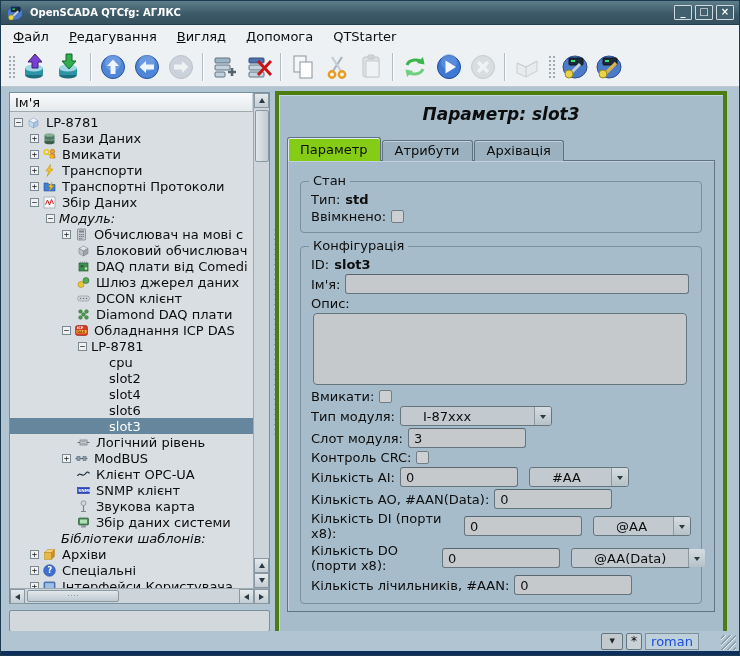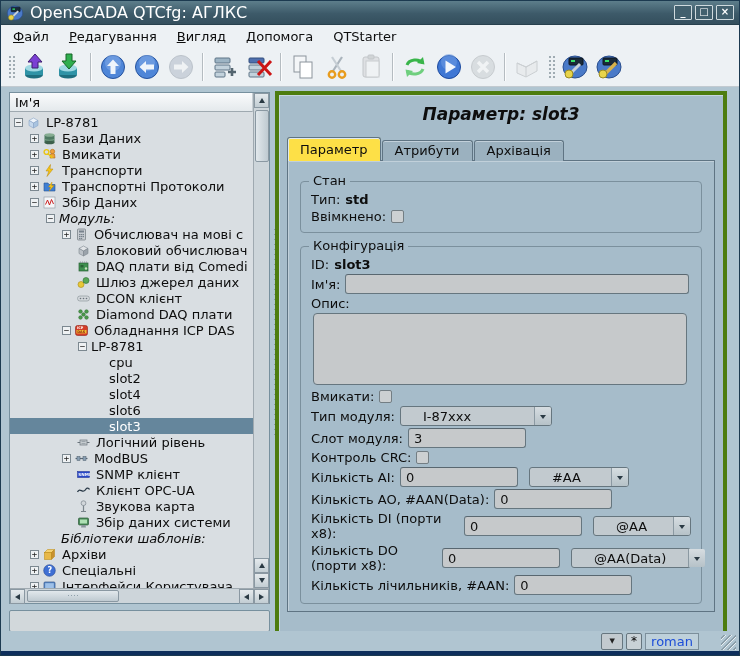--- a/index.html
+++ b/index.html
@@ -6,21 +6,21 @@
   *{box-sizing:border-box;}
   .window{position:relative;width:740px;height:656px;overflow:hidden;
     font-family:"DejaVu Sans","Liberation Sans",sans-serif;font-size:13px;color:#0d0d0d;
     background:#b0c5d1;border:1px solid #1c3a50;}
 
   
   .titlebar{height:24px;background:linear-gradient(#5d7e8b,#3d5a69 55%,#344f5d);
     display:flex;align-items:center;gap:6px;padding:0 5px;border-bottom:1px solid #27404d;}
   .app-icon{width:18px;height:18px;flex:none;display:flex;}
   .app-icon svg{width:18px;height:18px;}
-  .title-text{color:#fff;font-weight:normal;font-size:16px;flex:1;white-space:nowrap;overflow:hidden;}
+  .title-text{color:#fff;font-weight:bold;font-size:10px;flex:1;white-space:nowrap;overflow:hidden;}
   .window-controls{display:flex;gap:3px;}
   .win-btn{width:18px;height:15px;background:#42606e;border:1px solid #cfdade;color:#fff;
     font-size:10px;line-height:12px;text-align:center;font-weight:bold;border-radius:1px;cursor:default;}
 
   
   .menubar{height:22px;background:#edf1f4;display:flex;align-items:center;gap:20px;padding:0 12px;}
   .menu-item{white-space:nowrap;}
   .menu-item u{text-decoration:underline;}
 
   
@@ -76,21 +76,21 @@
   .splitter{position:absolute;left:272px;top:140px;width:7px;height:210px;
     background-image:radial-gradient(#8799a4 1px,transparent 1.3px);background-size:5px 5px;}
 
   
   .right-panel{position:absolute;left:274px;top:4px;width:452px;height:622px;background:#a6bcca;
     border:4px solid #4d7c0f;box-shadow:inset 1px 1px 0 #c6d6df;}
   .panel-title{text-align:center;font-size:17px;font-weight:bold;font-style:italic;margin-top:9px;}
   .tabbar{display:flex;align-items:flex-end;margin:13px 0 0 8px;height:24px;position:relative;z-index:2;}
   .tab{height:21px;padding:2px 12px 0;background:#9bb1bf;border:1px solid #5f7483;border-bottom:none;
     border-radius:3px 3px 0 0;margin-right:1px;box-shadow:inset 0 1px 0 #c2d0da;cursor:default;}
-  .tab.active{height:24px;background:#fde047;padding-top:4px;box-shadow:inset 0 1px 0 #dfe9ef,inset 1px 0 0 #dfe9ef;}
+  .tab.active{height:24px;background:#84cc16;padding-top:4px;box-shadow:inset 0 1px 0 #dfe9ef,inset 1px 0 0 #dfe9ef;}
   .tab-content{position:relative;margin:-1px 8px 0;height:452px;border:1px solid #5f7483;background:#a6bcca;
     box-shadow:inset 1px 1px 0 rgba(255,255,255,.3);padding:10px 12px 0;}
 
   .group{position:relative;border:1px solid #7b909d;border-radius:4px;padding:8px 10px 6px;margin-top:10px;}
   .group.config{margin-top:13px;}
   .gtitle{position:absolute;top:-9px;left:8px;background:#a6bcca;padding:0 4px;}
   .line{display:flex;align-items:center;margin:2px 0;gap:5px;}
   .bold{font-weight:bold;}
   .checkbox{width:13px;height:13px;background:#ccd0d2;border:1px solid #737e84;border-radius:2px;flex:none;}
   input.text{background:#c6c9cb;border:1px solid #66767f;border-top-color:#596770;border-radius:3px;
@@ -520,34 +520,34 @@
                 <rect x="2" y="4.5" width="3" height="4" fill="#8aa0b4" stroke="#4a5a68" stroke-width="0.5"></rect>
                 <rect x="8" y="4.5" width="3" height="4" fill="#8aa0b4" stroke="#4a5a68" stroke-width="0.5"></rect>
               </svg>
             </span>
             <span class="tree-label">ModBUS</span>
           </div>
           <div class="tree-row" style="padding-left: 52px;">
             <span class="tree-spacer"></span>
             <span class="tree-ic">
               <svg viewBox="0 0 13 13">
+                <path d="M0.5 8 C3 2.5 6 11 9 5 C10 3.5 11.5 4 12.5 5.5" fill="none" stroke="#2a3a48" stroke-width="1.3"></path>
+              </svg>
+            </span>
+            <span class="tree-label">Клієнт OPC-UA</span>
+          </div>
+          <div class="tree-row" style="padding-left: 52px;">
+            <span class="tree-spacer"></span>
+            <span class="tree-ic">
+              <svg viewBox="0 0 13 13">
                 <rect x="0.5" y="3.5" width="12" height="6" fill="#2848c8" stroke="#16288e" stroke-width="0.5"></rect>
                 <text x="1.2" y="8.2" font-size="4.2" fill="#fff" font-weight="bold">SNMP</text>
               </svg>
             </span>
             <span class="tree-label">SNMP клієнт</span>
-          </div>
-          <div class="tree-row" style="padding-left: 52px;">
-            <span class="tree-spacer"></span>
-            <span class="tree-ic">
-              <svg viewBox="0 0 13 13">
-                <path d="M0.5 8 C3 2.5 6 11 9 5 C10 3.5 11.5 4 12.5 5.5" fill="none" stroke="#2a3a48" stroke-width="1.3"></path>
-              </svg>
-            </span>
-            <span class="tree-label">Клієнт OPC-UA</span>
           </div>
           <div class="tree-row" style="padding-left: 52px;">
             <span class="tree-spacer"></span>
             <span class="tree-ic">
               <svg viewBox="0 0 13 13">
                 <circle cx="6.5" cy="3.2" r="2.4" fill="#d2d7db" stroke="#7a848c" stroke-width="0.7"></circle>
                 <path d="M6.5 5.6 V11" stroke="#7a848c" stroke-width="1.2"></path>
                 <path d="M4 11.5 H9" stroke="#7a848c"></path>
               </svg>
             </span>

